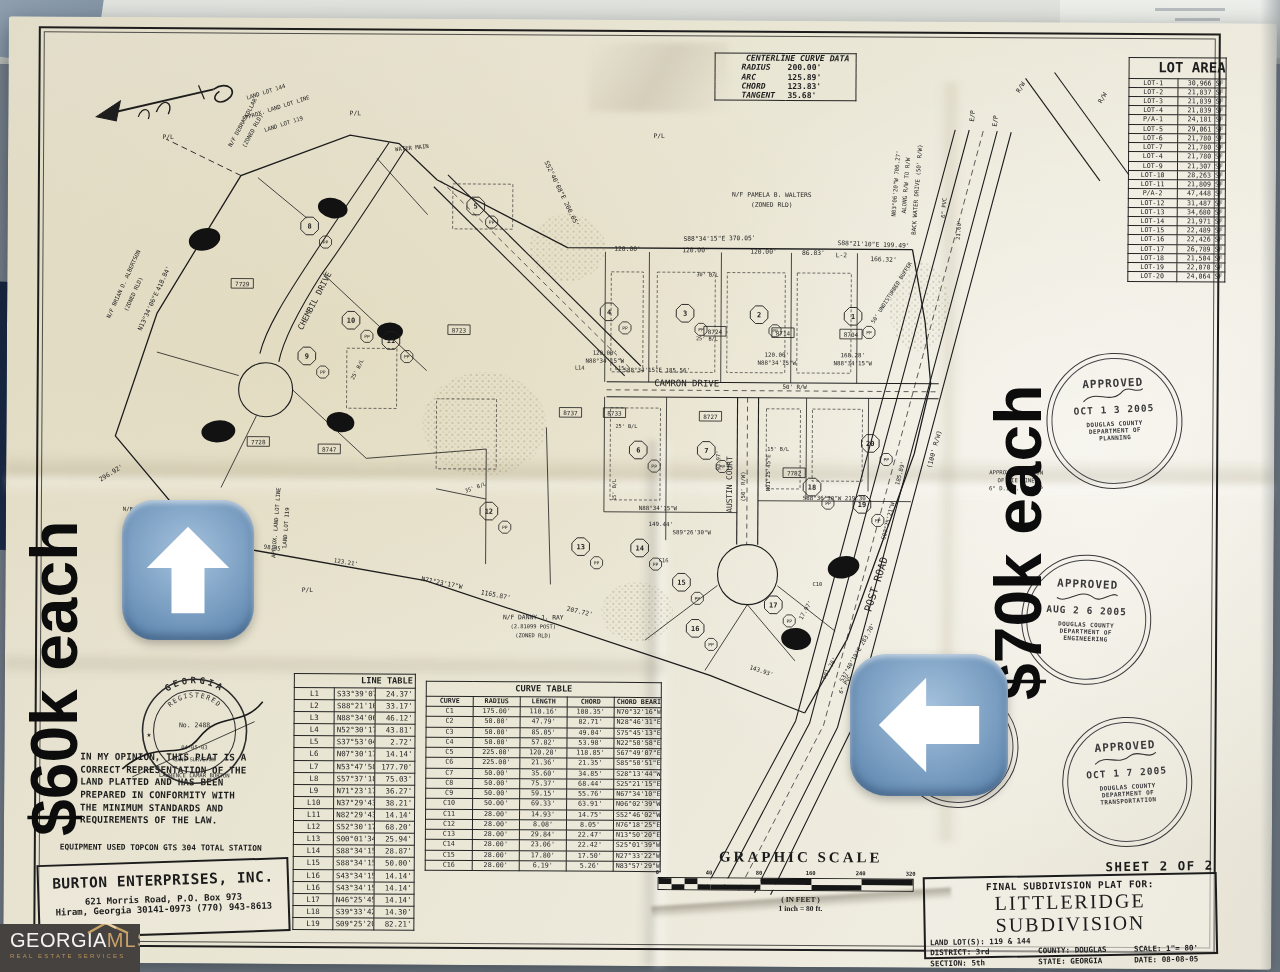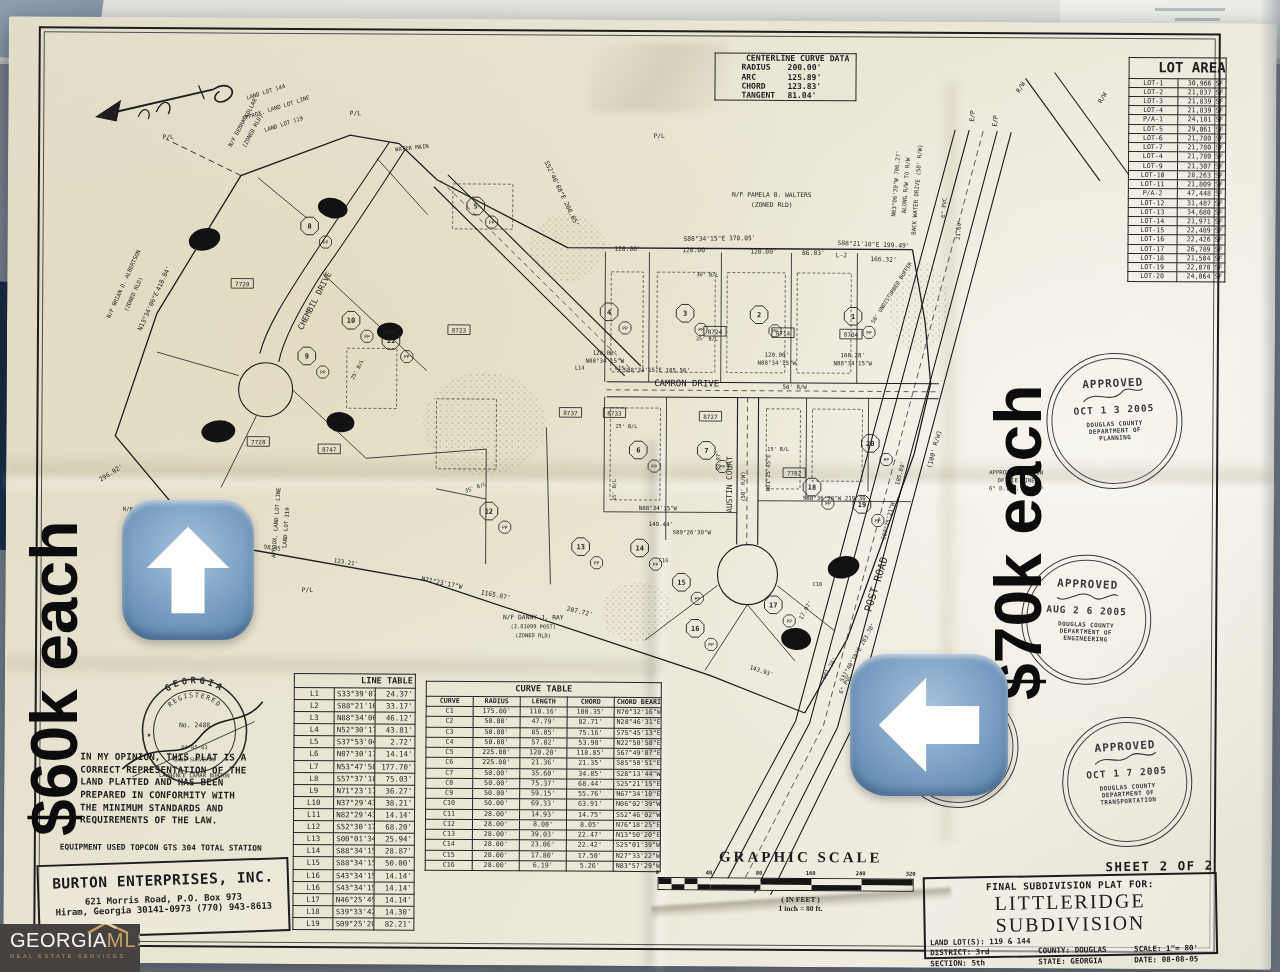--- a/index.html
+++ b/index.html
@@ -60,21 +60,21 @@
   .tbl .t-title td, .tbl td.t-title { text-align:center; font-weight:bold; }
   .tbl tr.t-head td { text-align:center; font-weight:bold; }
   .lotarea { left:1120px; top:34px; width:98px; font-size:6.6px; }
   .lotarea td { line-height:1.25;text-align:center; }
   .lotarea td.t-title { font-size:14px; padding:1px 0; }
   .lotarea td:last-child { text-align:right; }
   .centerline { left:706px; top:32px; width:142px; font-size:8px; font-weight:bold; }
   .centerline td { border:none; }
   .centerline td.t-title { border-bottom:none; font-size:8.2px; }
   .centerline table { border:1.4px solid #242424; }
-  .centerline td:first-child { padding-left:26px; }
+  .centerline td:first-child { padding-left:26px;font-style:italic; }
   .linetable { left:289px; top:655px; width:122px; font-size:7.4px; }
   .linetable td { line-height:1.5; }
   .linetable td.t-title { font-size:8.6px; }
   .linetable td:first-child { width:20px; text-align:center;margin-left:24px; }
   .linetable td:last-child { width:34px; text-align:right; }
   .curvetable { left:421px; top:662px; width:236px; font-size:6.7px; }
   .curvetable td { line-height:1.38; text-align:center; }
   .curvetable td.t-title { font-size:8.6px; line-height:1.6; }
   .curvetable td:nth-child(5) { width:62px; }
 
@@ -473,21 +473,21 @@
               <tr>
                 <td>ARC</td>
                 <td>125.89'</td>
               </tr>
               <tr>
                 <td>CHORD</td>
                 <td>123.83'</td>
               </tr>
               <tr>
                 <td>TANGENT</td>
-                <td>81.04'</td>
+                <td>35.68'</td>
               </tr>
             </tbody>
           </table>
         </div>
       <div class="tbl lotarea">
           <table>
             <tbody>
               <tr>
                 <td colspan="2" class="t-title">LOT AREA</td>
               </tr>
@@ -715,21 +715,21 @@
                 <td>C2</td>
                 <td>50.00'</td>
                 <td>47.79'</td>
                 <td>82.71'</td>
                 <td>N28°46'31"E</td>
               </tr>
               <tr>
                 <td>C3</td>
                 <td>50.00'</td>
                 <td>85.05'</td>
-                <td>75.16'</td>
+                <td>49.04'</td>
                 <td>S75°45'13"E</td>
               </tr>
               <tr>
                 <td>C4</td>
                 <td>50.00'</td>
                 <td>57.82'</td>
                 <td>53.98'</td>
                 <td>N22°50'58"E</td>
               </tr>
               <tr>
@@ -784,21 +784,21 @@
               <tr>
                 <td>C12</td>
                 <td>28.00'</td>
                 <td>8.08'</td>
                 <td>8.05'</td>
                 <td>N76°18'25"E</td>
               </tr>
               <tr>
                 <td>C13</td>
                 <td>28.00'</td>
-                <td>39.03'</td>
+                <td>29.84'</td>
                 <td>22.47'</td>
                 <td>N13°50'20"E</td>
               </tr>
               <tr>
                 <td>C14</td>
                 <td>28.00'</td>
                 <td>23.06'</td>
                 <td>22.42'</td>
                 <td>S25°01'39"W</td>
               </tr>

